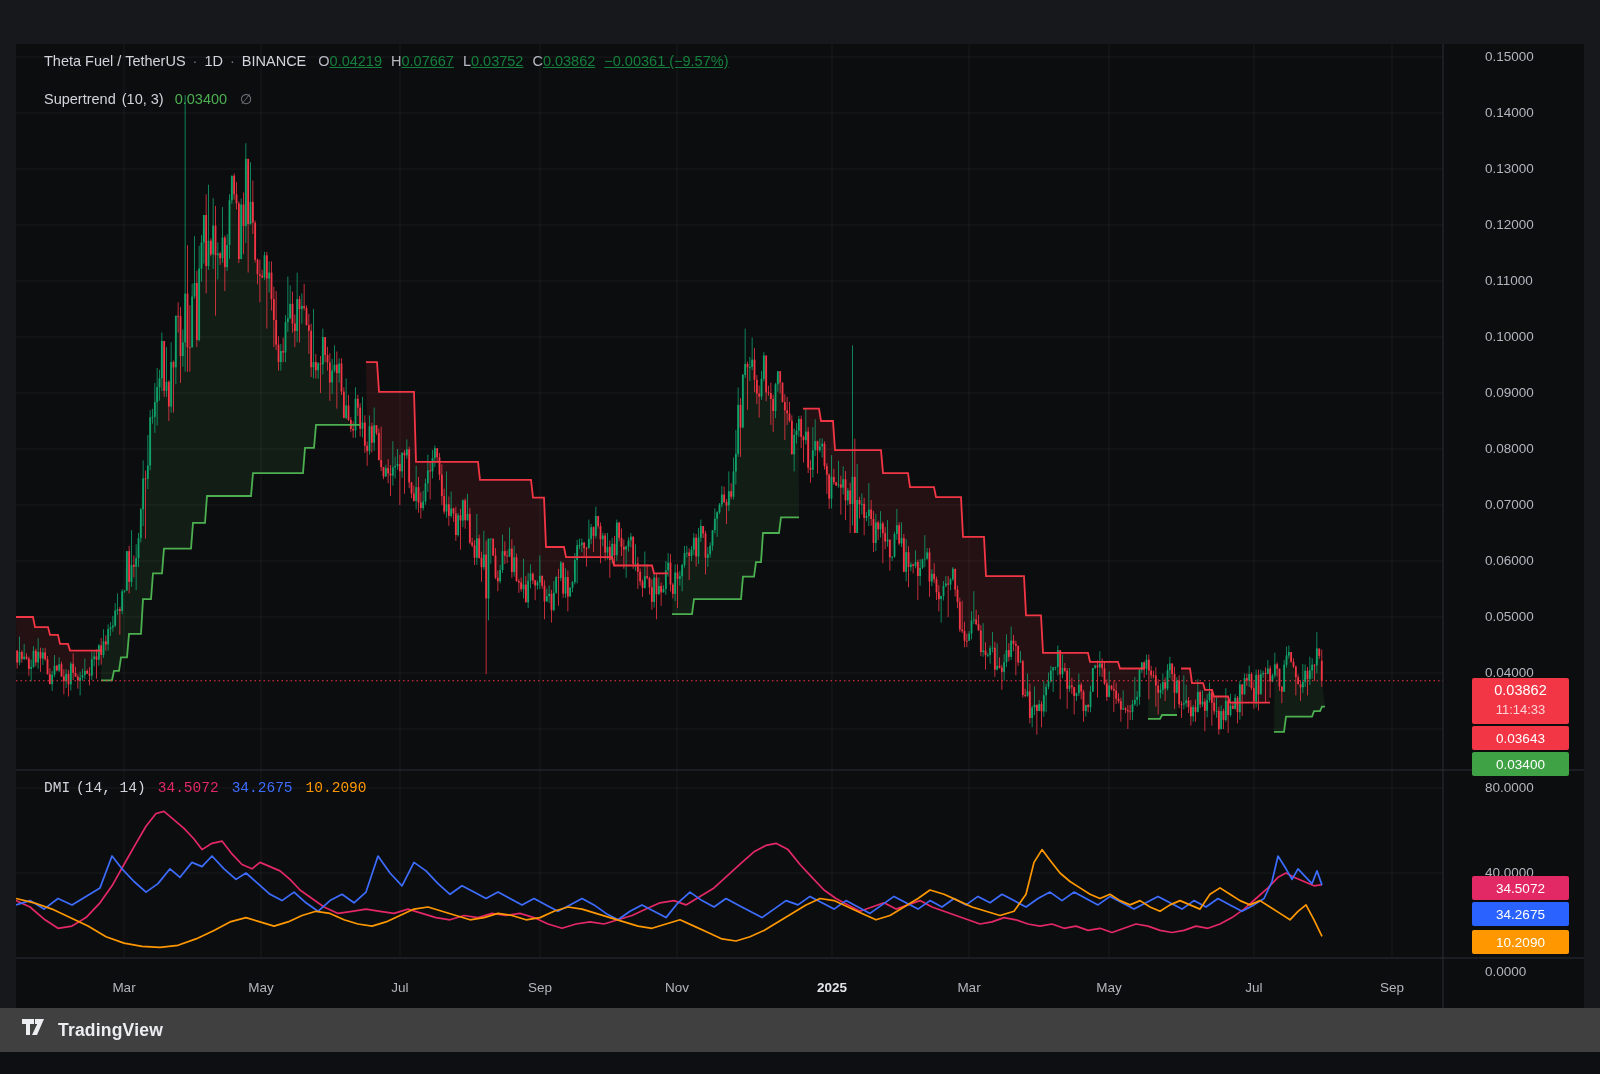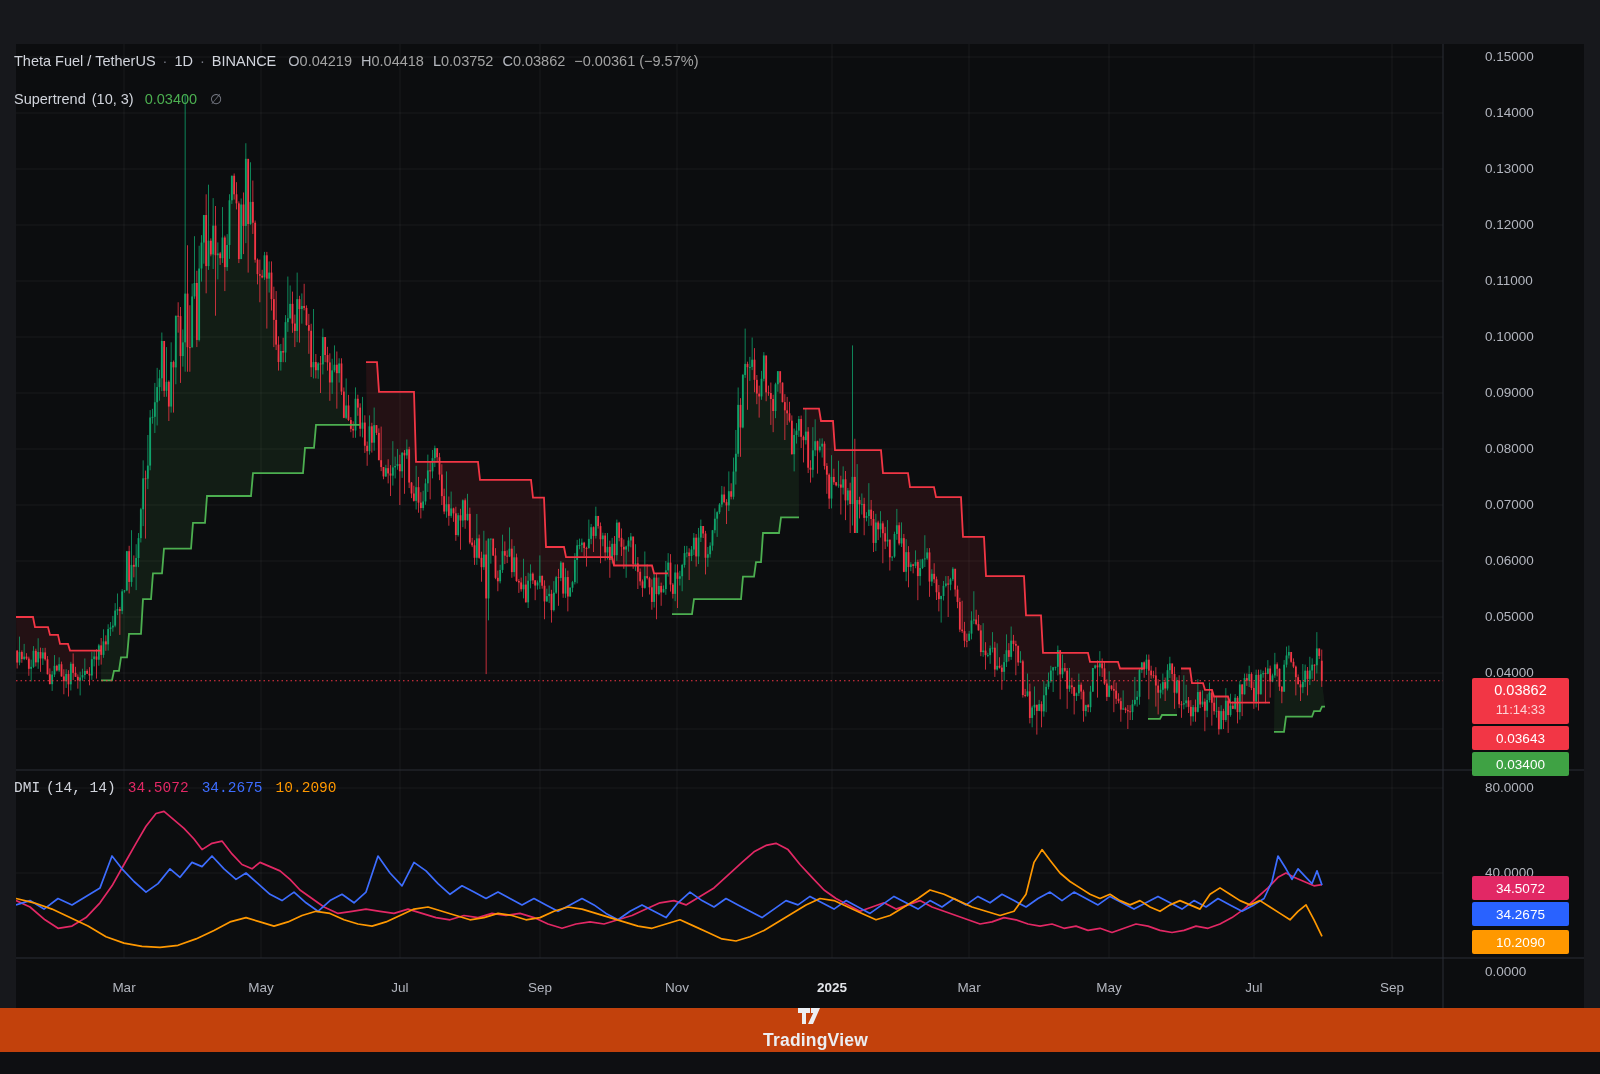--- a/index.html
+++ b/index.html
@@ -2,36 +2,36 @@
 <html><head>
 <meta charset="utf-8">
 <style>
   html,body{margin:0;padding:0;background:#17181c;}
   body{width:1600px;height:1074px;overflow:hidden;font-family:"Liberation Sans",sans-serif;}
   #root{position:relative;width:1600px;height:1074px;background:#17181c;}
   #chart-svg{position:absolute;left:0;top:0;}
   #chart-svg text{font-family:"Liberation Sans",sans-serif;}
   .topbar{position:absolute;left:0;top:0;width:100%;height:44px;background:#17181c;display:flex;align-items:center;box-sizing:border-box;padding-left:24px;}
   .topbar .title{color:#e8e9ec;font-size:15.5px;font-weight:700;letter-spacing:.1px;}
-  .legend-row{position:absolute;left:14px;display:flex;align-items:flex-end;color:#d1d4dc;font-size:14.5px;white-space:nowrap;z-index:5;}
+  .legend-row{position:absolute;left:44px;display:flex;align-items:flex-end;color:#d1d4dc;font-size:14.5px;white-space:nowrap;z-index:5;}
   .legend-row .sep{color:#787b86;margin:0 7px;}
   .legend-row .gap-s{margin-left:6px;}
   .ohlc{display:flex;align-items:center;margin-left:12px;}
   .ohlc .pair{margin-right:9px;display:flex;}
   .ohlc .lab{color:#b7bac2;}
-  .val-red{color:#a3a3a3;}
+  .val-red{color:#15803d;text-decoration:underline;}
   .val-green{color:#4caf50;}
   .val-pink{color:#e22865;}
   .val-blue{color:#3d6dff;}
   .val-orange{color:#ff9800;}
   .st-value{margin-left:11px;}
   .mute-icon{color:#787b86;margin-left:13px;font-size:14px;}
   .dmi-vals{display:flex;margin-left:12px;}
   .dmi-vals span{margin-right:13px;}
-  .footer{position:absolute;left:0;top:1008px;width:100%;height:44px;background:#c2410c;display:flex;align-items:center;box-sizing:border-box;padding-left:22px;flex-direction:column;}
+  .footer{position:absolute;left:0;top:1008px;width:100%;height:44px;background:#404040;display:flex;align-items:center;box-sizing:border-box;padding-left:22px;}
   .footer .brand{color:#eceef2;font-size:17.5px;font-weight:700;margin-left:9px;letter-spacing:.2px;}
   .understrip{position:absolute;left:0;top:1052px;width:100%;height:22px;background:#0e0f12;}
 </style>
 </head>
 <body>
 
 <div id="root">
 
   <div class="topbar">
     <span class="title">ChartAnalysis_4 created with TradingView.com, Aug 01, 2025 12:45 UTC</span>
@@ -1282,21 +1282,21 @@
     <span>1D</span>
     <span class="sep">·</span>
     <span>BINANCE</span>
     <span class="ohlc">
       <span class="pair">
           <span class="lab">O</span>
           <span class="val-red">0.04219</span>
         </span>
       <span class="pair">
           <span class="lab">H</span>
-          <span class="val-red">0.04418</span>
+          <span class="val-red">0.07667</span>
         </span>
       <span class="pair">
           <span class="lab">L</span>
           <span class="val-red">0.03752</span>
         </span>
       <span class="pair">
           <span class="lab">C</span>
           <span class="val-red">0.03862</span>
         </span>
       <span class="val-red">−0.00361 (−9.57%)</span>

